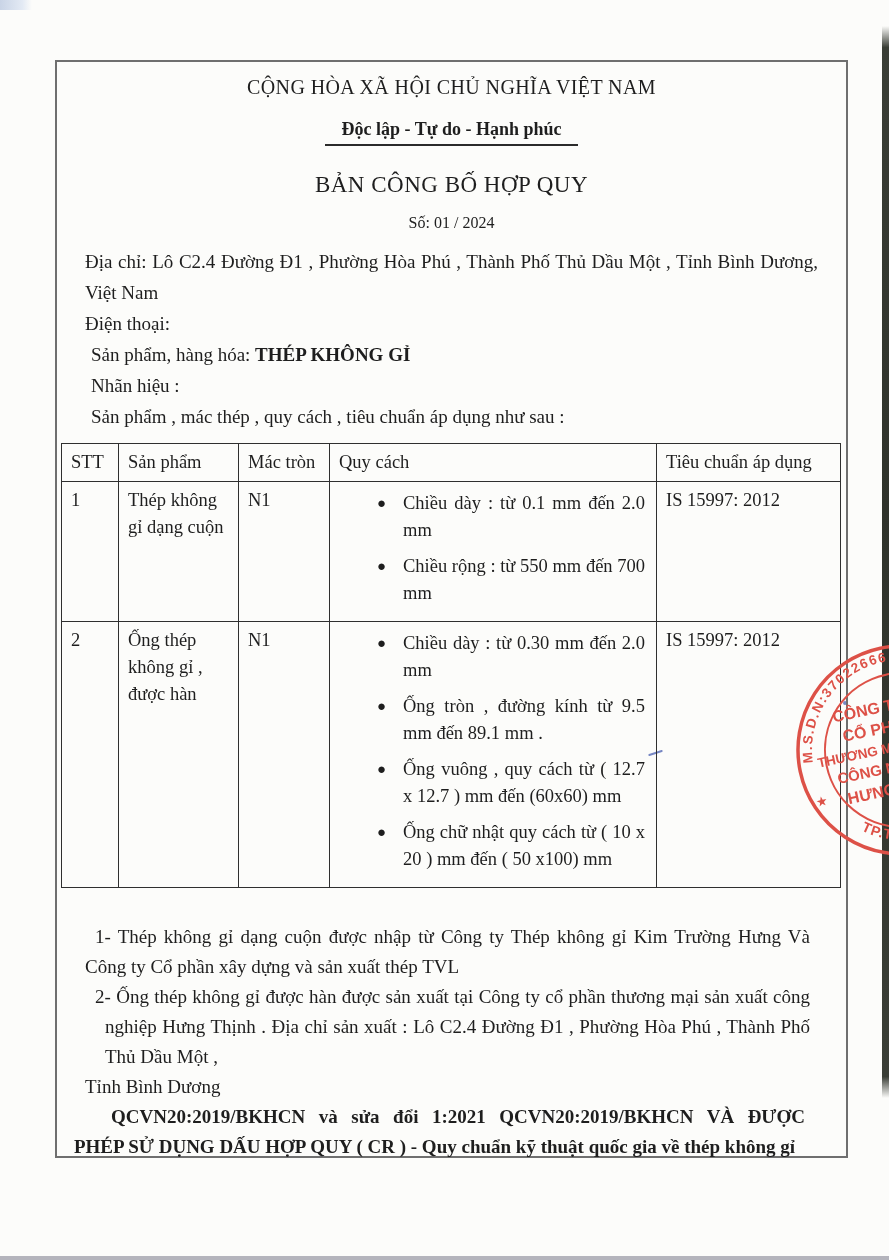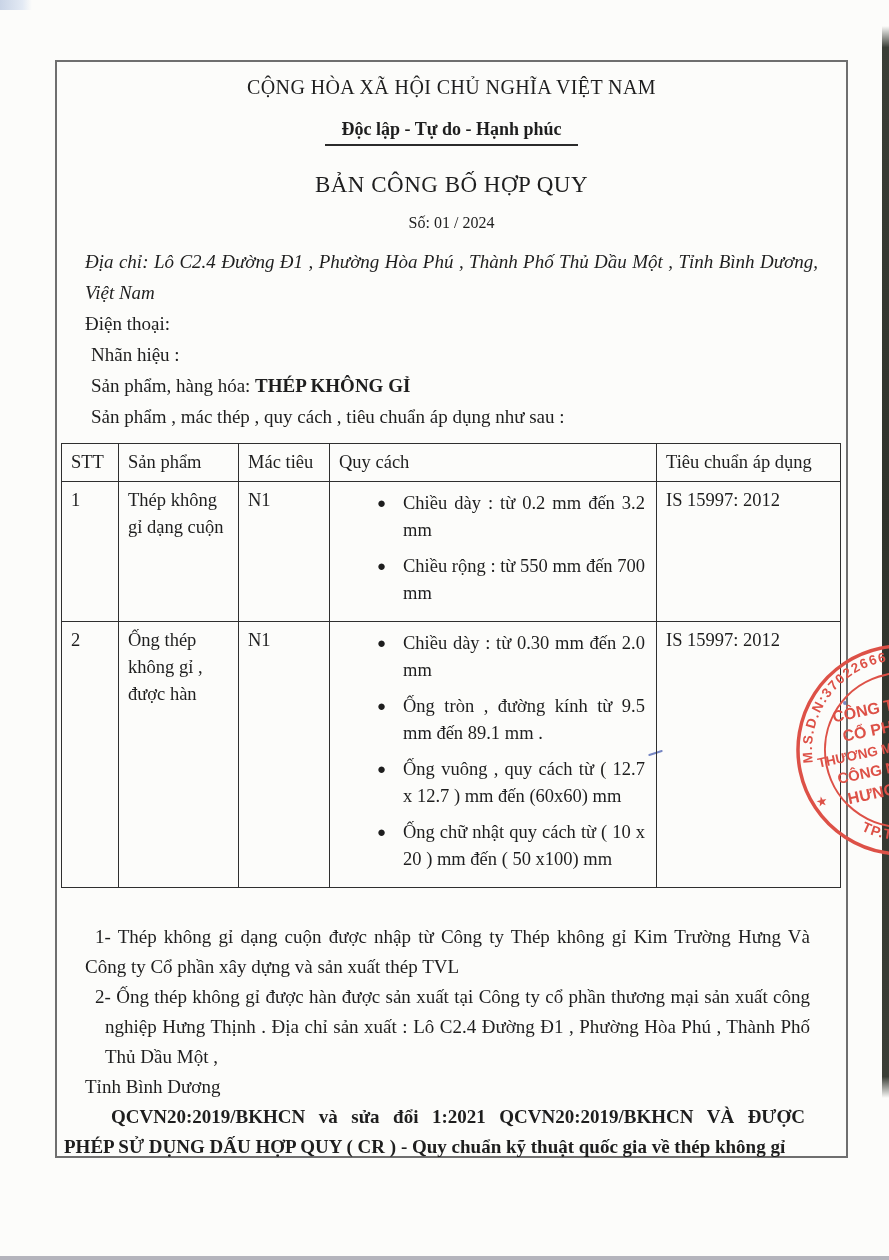--- a/index.html
+++ b/index.html
@@ -41,21 +41,21 @@
   }
   .doc-header{text-align:center;padding-top:12px;}
   .national-line{font-size:20px;font-weight:normal;letter-spacing:.4px;line-height:26px;}
   .motto{display:inline-block;font-size:18px;font-weight:bold;
          padding:0 16px 4px 16px;border-bottom:2px solid #2b2b2b;line-height:22px;text-align:center;}
   .doc-title{margin-top:24px;font-size:23px;font-weight:normal;letter-spacing:.5px;line-height:30px;}
   .doc-number{margin-top:10px;font-size:16px;line-height:26px;}
   
   .org{margin:10px 28px 0 28px;font-size:19px;line-height:31px;}
   .org p{margin:0;}
-  .org .justify{text-align:justify;font-style:italic;}
+  .org .justify{text-align:justify;}
   .indented{padding-left:6px;}
   .bold{font-weight:bold;}
   
   table.spec-table{
     border-collapse:collapse;table-layout:fixed;
     margin:11px 0 0 4px;width:779px;
     font-size:18.5px;line-height:27px;
   }
   .spec-table col.c-stt{width:57px;}
   .spec-table col.c-prod{width:120px;}
@@ -78,21 +78,21 @@
   .spec-item .spec-text{flex:1;text-align:justify;}
   .std-cell{padding-left:12px;padding-top:7px;}
   
   .notes{margin:34px 36px 0 28px;font-size:19px;line-height:30px;}
   .notes p{margin:0;text-align:justify;}
   .note-hang{padding-left:20px;text-indent:-10px;}
   .note-first{text-indent:10px;}
   .plain{text-align:left !important;}
   .compliance{margin-top:0;font-weight:bold;}
   .compliance .l1{display:block;margin-left:26px;width:694px;text-align:justify;text-align-last:justify;}
-  .compliance .l2{display:block;margin-left:-21px;width:741px;text-align:left;}
+  .compliance .l2{display:block;margin-left:-21px;width:741px;text-align:center;}
   
   .stamp{position:absolute;left:789px;top:637px;width:226px;height:226px;}
 </style>
 </head>
 <body>
 
 <div class="smudge-topleft"></div>
 <div class="edge-strip-right"></div>
 <div class="edge-strip-bottom"></div>
 <div class="pen-dash"></div>
@@ -103,52 +103,52 @@
   <div class="doc-header">
     <div class="national-line">CỘNG HÒA XÃ HỘI CHỦ NGHĨA VIỆT NAM</div><br>
     <span class="motto">Độc lập - Tự do - Hạnh phúc</span>
     <div class="doc-title">BẢN CÔNG BỐ HỢP QUY</div>
     <div class="doc-number">Số: 01 / 2024</div>
   </div>
 
   <div class="org">
     <p class="justify">Địa chỉ: Lô C2.4 Đường Đ1 , Phường Hòa Phú , Thành Phố Thủ Dầu Một , Tỉnh Bình Dương, Việt Nam</p>
     <p>Điện thoại:</p>
+    <p class="indented"><span>Sản phẩm, hàng hóa: </span><span class="bold">THÉP KHÔNG GỈ</span></p>
     <p class="indented">Nhãn hiệu :</p>
-    <p class="indented"><span>Sản phẩm, hàng hóa: </span><span class="bold">THÉP KHÔNG GỈ</span></p>
     <p class="indented">Sản phẩm , mác thép , quy cách , tiêu chuẩn áp dụng như sau :</p>
   </div>
 
   <table class="spec-table">
     <colgroup>
         <col class="c-stt">
         <col class="c-prod">
         <col class="c-grade">
         <col class="c-spec">
         <col class="c-std">
       </colgroup>
     <thead>
       <tr>
         <th class="cell-center">STT</th>
         <th>Sản phẩm</th>
-        <th>Mác tiêu</th>
+        <th>Mác tròn</th>
         <th>Quy cách</th>
         <th>Tiêu chuẩn áp dụng</th>
       </tr>
     </thead>
     <tbody>
       <tr class="r1">
         <td class="cell-center">1</td>
         <td class="cell-prod">Thép không gỉ dạng cuộn</td>
         <td class="cell-center">N1</td>
         <td>
           <div class="spec-list">
             <div class="spec-item">
                 <span class="bullet">●</span>
-                <span class="spec-text">Chiều dày : từ 0.2 mm đến 3.2 mm</span>
+                <span class="spec-text">Chiều dày : từ 0.1 mm đến 2.0 mm</span>
               </div>
             <div class="spec-item">
                 <span class="bullet">●</span>
                 <span class="spec-text">Chiều rộng : từ 550 mm đến 700 mm</span>
               </div>
           </div>
         </td>
         <td class="std-cell">IS 15997: 2012</td>
       </tr>
       <tr class="r2">

